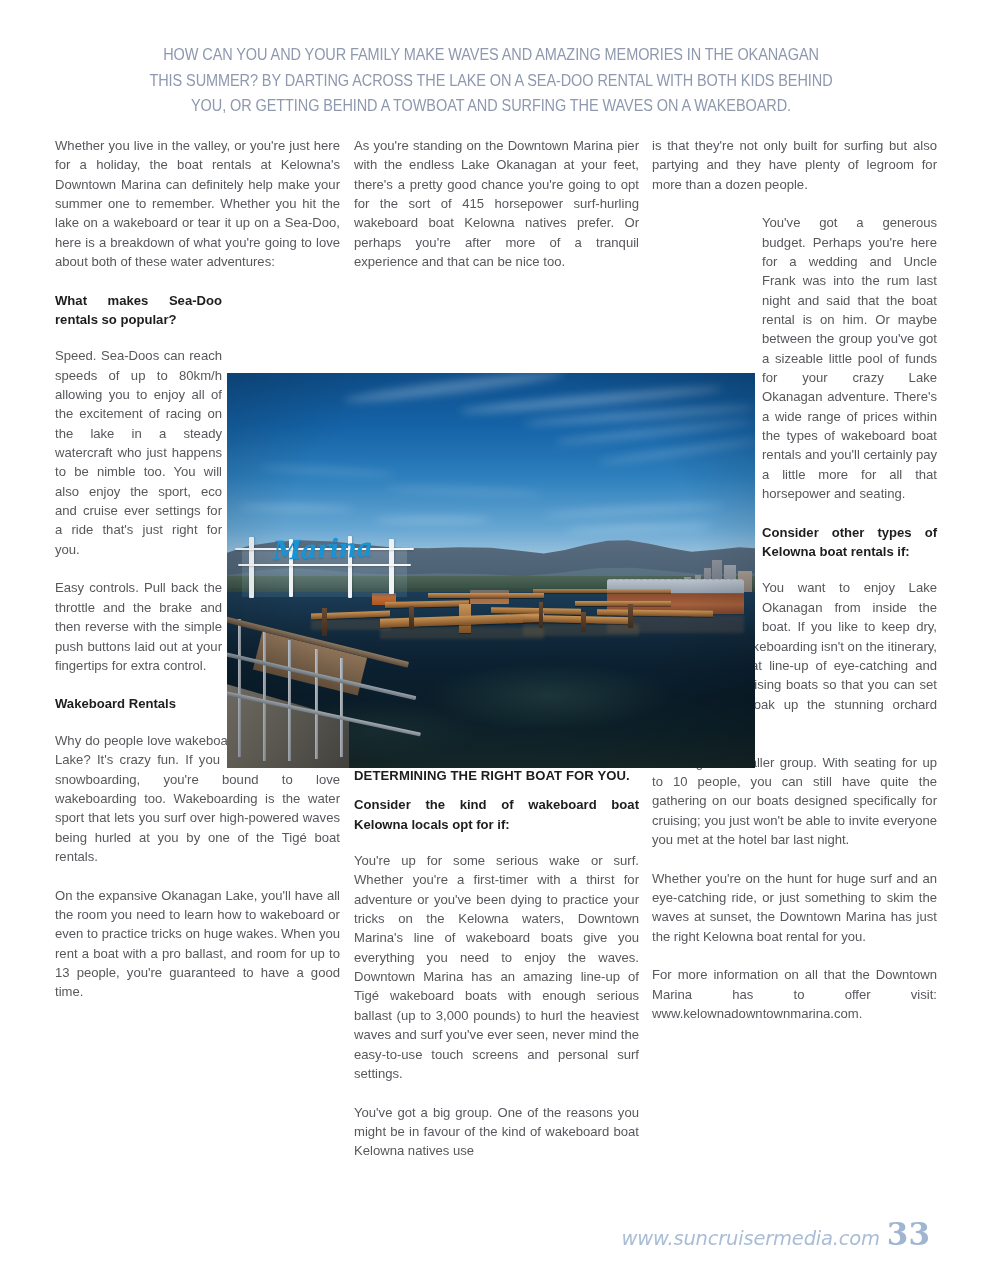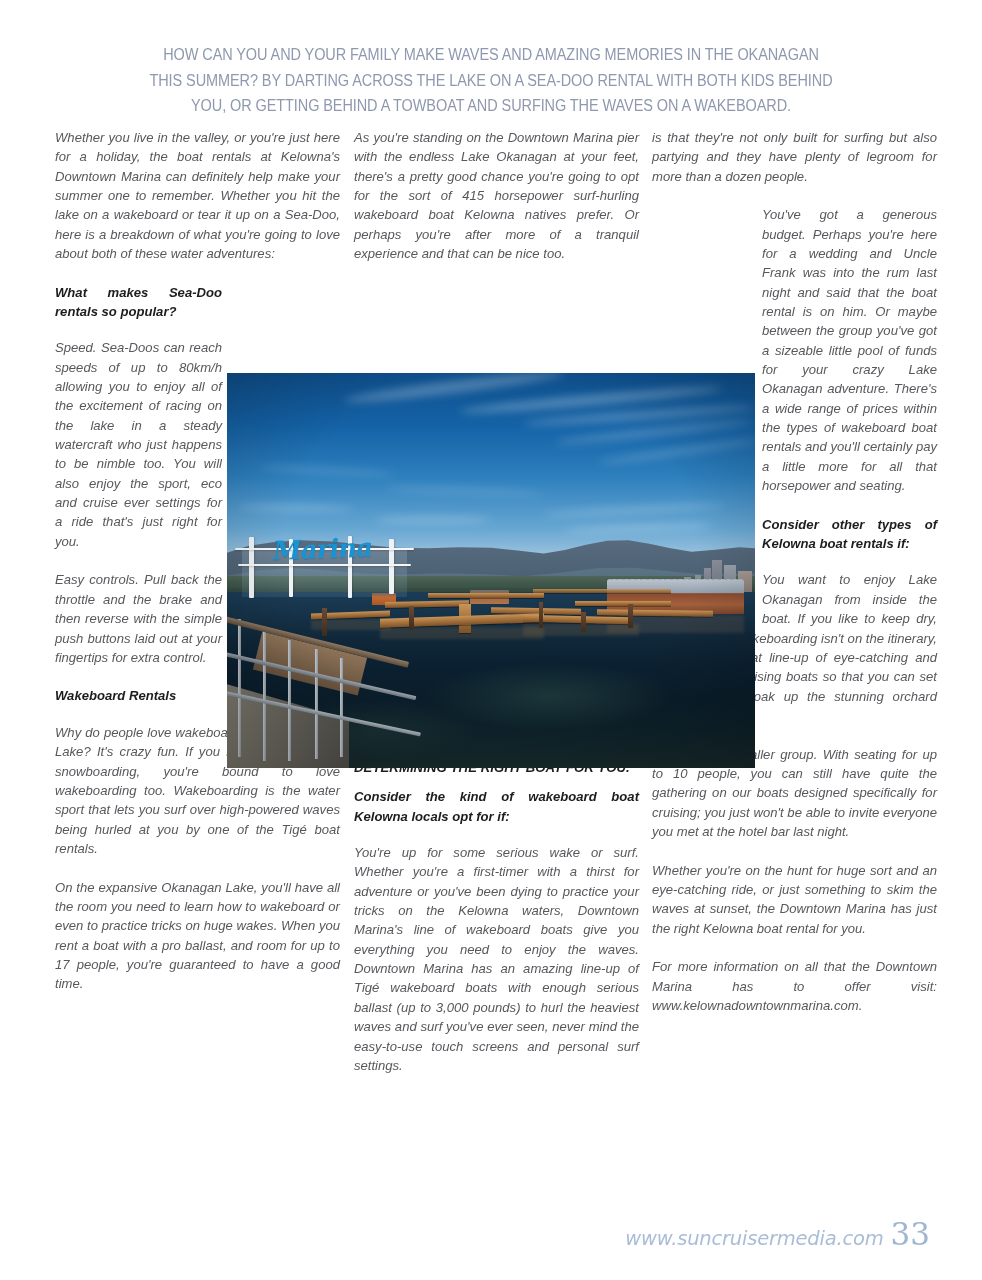--- a/index.html
+++ b/index.html
@@ -24,29 +24,28 @@
     font-weight:400;
     text-transform:uppercase;
     transform:scaleX(0.93);
     transform-origin:center top;
     white-space:pre-line;
   }
 
   
   .col{
     position:absolute;
-    top:128px;
+    top:136px;
     width:285px;
     font-size:13.1px;
     line-height:19.35px;
     color:#56585c;
     text-align:justify;
     text-justify:inter-word;
     hyphens:none;
-    font-style:italic;
   }
   #col1{left:55px;}
   #col2{left:354px;}
   #col3{left:652px;}
 
   .col p{margin:0 0 19.3px 0;}
   .col p:last-child{margin-bottom:0;}
 
   h3.sub{
     margin:0;
@@ -275,21 +274,21 @@
   }
   .footer .url{
     font-family:"DejaVu Sans","Liberation Sans",sans-serif;
     font-style:italic;
     font-size:19.5px;
     letter-spacing:-0.2px;
     vertical-align:baseline;
   }
   .footer .pageno{
     font-family:"DejaVu Serif","Liberation Serif",serif;
-    font-weight:normal;
+    font-weight:bold;
     font-size:31px;
     margin-left:7px;
     vertical-align:baseline;
     color:#9fb5d1;
   }
 </style>
 </head>
 <body>
 
 <div class="page">
@@ -299,40 +298,41 @@
 you, or getting behind a towboat and surfing the waves on a wakeboard.</div>
 
   <div class="col" id="col1">
     <p>Whether you live in the valley, or you're just here for a holiday, the boat rentals at Kelowna's Downtown Marina can definitely help make your summer one to remember. Whether you hit the lake on a wakeboard or tear it up on a Sea-Doo, here is a breakdown of what you're going to love about both of these water adventures:</p>
     <div class="shim" id="shim1"></div>
     <h3 class="sub">What makes Sea-Doo rentals so popular?</h3>
     <p>Speed. Sea-Doos can reach speeds of up to 80km/h allowing you to enjoy all of the excitement of racing on the lake in a steady watercraft who just happens to be nimble too. You will also enjoy the sport, eco and cruise ever settings for a ride that's just right for you.</p>
     <p>Easy controls. Pull back the throttle and the brake and then reverse with the simple push buttons laid out at your fingertips for extra control.</p>
     <h3 class="sub">Wakeboard Rentals</h3>
     <p>Why do people love wakeboarding on Okanagan Lake? It's crazy fun. If you love waterskiing or snowboarding, you're bound to love wakeboarding too. Wakeboarding is the water sport that lets you surf over high-powered waves being hurled at you by one of the Tigé boat rentals.</p>
-    <p>On the expansive Okanagan Lake, you'll have all the room you need to learn how to wakeboard or even to practice tricks on huge wakes. When you rent a boat with a pro ballast, and room for up to 17 people, you're guaranteed to have a good time.</p>
+    <p>On the expansive Okanagan Lake, you'll have all the room you need to learn how to wakeboard or even to practice tricks on huge wakes. When you rent a boat with a pro ballast, and room for up to 13 people, you're guaranteed to have a good time.</p>
   </div>
 
   <div class="col" id="col2">
     <p>As you're standing on the Downtown Marina pier with the endless Lake Okanagan at your feet, there's a pretty good chance you're going to opt for the sort of 415 horsepower surf-hurling wakeboard boat Kelowna natives prefer. Or perhaps you're after more of a tranquil experience and that can be nice too.</p>
     <div style="height:456px"></div>
     <h3 class="sub caps">Here's our handy guide to determining the right boat for you.</h3>
     <p style="height:10px;margin:0"></p>
     <h3 class="sub">Consider the kind of wakeboard boat Kelowna locals opt for if:</h3>
     <p>You're up for some serious wake or surf. Whether you're a first-timer with a thirst for adventure or you've been dying to practice your tricks on the Kelowna waters, Downtown Marina's line of wakeboard boats give you everything you need to enjoy the waves. Downtown Marina has an amazing line-up of Tigé wakeboard boats with enough serious ballast (up to 3,000 pounds) to hurl the heaviest waves and surf you've ever seen, never mind the easy-to-use touch screens and personal surf settings.</p>
+    <p>You've got a big group. One of the reasons you might be in favour of the kind of wakeboard boat Kelowna natives use</p>
   </div>
 
   <div class="col" id="col3">
     <p>is that they're not only built for surfing but also partying and they have plenty of legroom for more than a dozen people.</p>
     <div class="shim" id="shim3"></div>
     <p>You've got a generous budget. Perhaps you're here for a wedding and Uncle Frank was into the rum last night and said that the boat rental is on him. Or maybe between the group you've got a sizeable little pool of funds for your crazy Lake Okanagan adventure. There's a wide range of prices within the types of wakeboard boat rentals and you'll certainly pay a little more for all that horsepower and seating.</p>
     <h3 class="sub">Consider other types of Kelowna boat rentals if:</h3>
     <p>You want to enjoy Lake Okanagan from inside the boat. If you like to keep dry, and surfing or wakeboarding isn't on the itinerary, we've got a great line-up of eye-catching and high-powered cruising boats so that you can set the pace and soak up the stunning orchard views.</p>
     <p>You've got a smaller group. With seating for up to 10 people, you can still have quite the gathering on our boats designed specifically for cruising; you just won't be able to invite everyone you met at the hotel bar last night.</p>
-    <p>Whether you're on the hunt for huge sort and an eye-catching ride, or just something to skim the waves at sunset, the Downtown Marina has just the right Kelowna boat rental for you.</p>
+    <p>Whether you're on the hunt for huge surf and an eye-catching ride, or just something to skim the waves at sunset, the Downtown Marina has just the right Kelowna boat rental for you.</p>
     <p>For more information on all that the Downtown Marina has to offer visit: www.kelownadowntownmarina.com.</p>
   </div>
 
   <div class="photo">
     <div class="ph-layer">
       <div class="sky">
         <div class="cloud c1"></div>
         <div class="cloud c2"></div>
         <div class="cloud c3"></div>
         <div class="cloud c4"></div>

